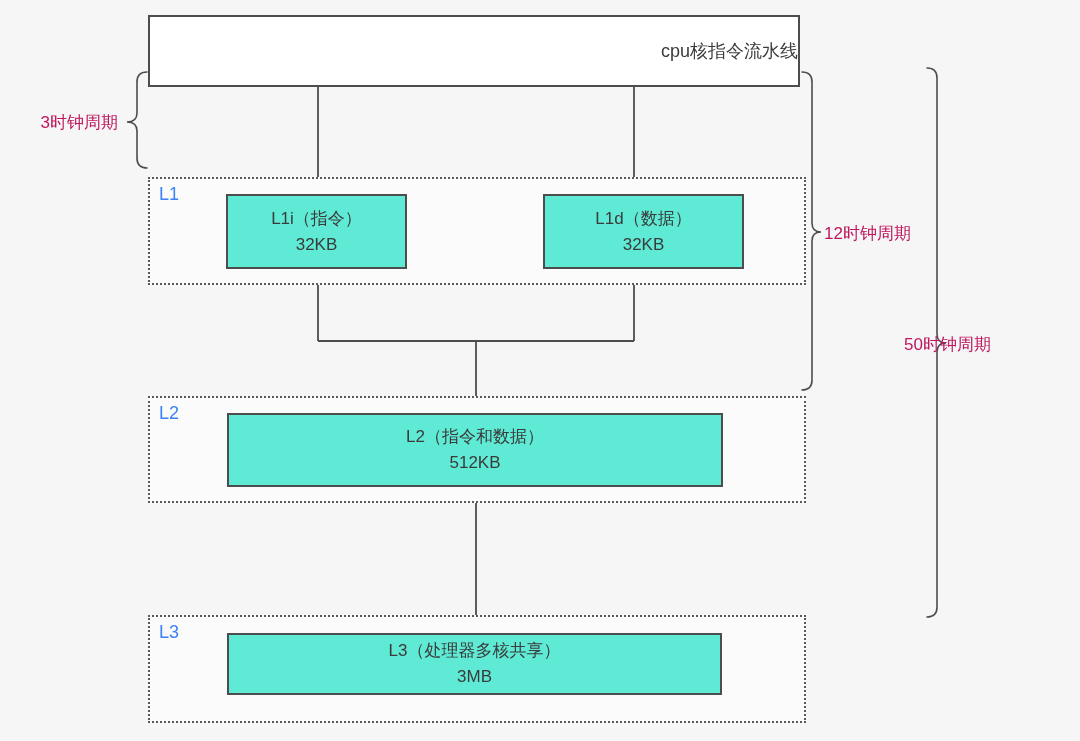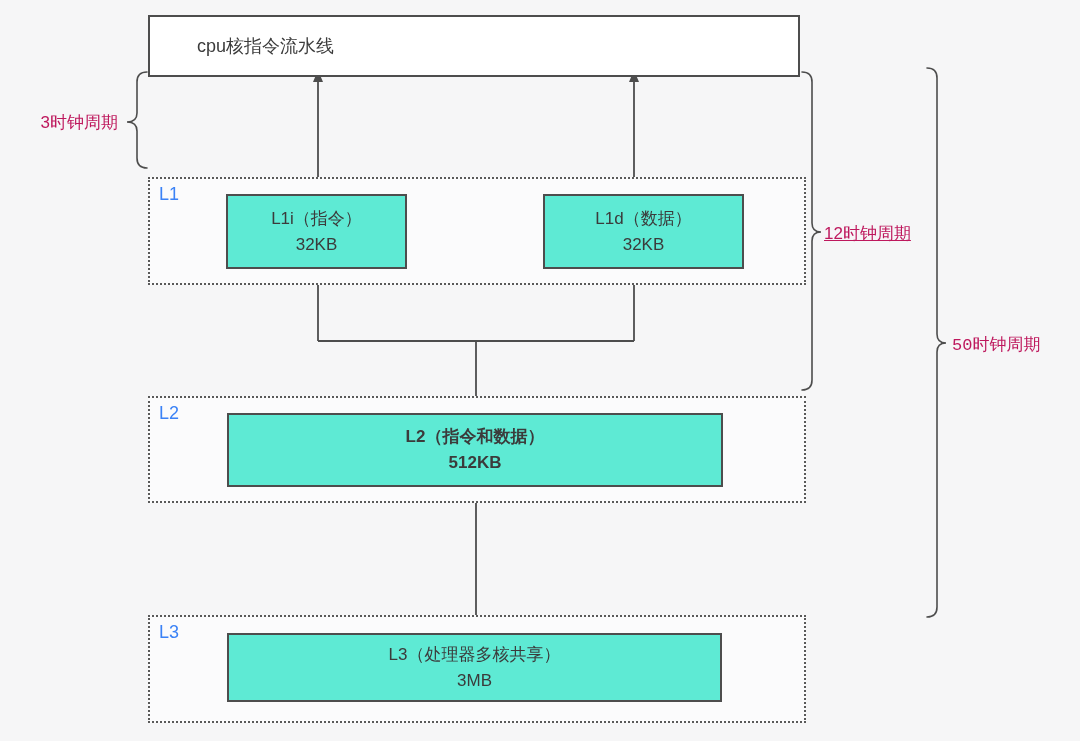--- a/index.html
+++ b/index.html
@@ -37,45 +37,45 @@
     box-sizing:border-box;
   }
   .container-label{
     position:absolute;
     left:9px;top:5px;
     font-size:18px;
     color:#3b82f6;
   }
   .cpu-box{
     position:absolute;
-    left:148px;top:15px;width:652px;height:62px;
+    left:148px;top:15px;width:652px;height:72px;
     background:#ffffff;
     border:2px solid #4d4d4d;
     box-sizing:border-box;
-    display:flex;align-items:center;justify-content:flex-start;
+    display:flex;align-items:center;justify-content:flex-end;
     font-size:18px;
     color:#3b3b3b;
     padding-left:47px;
   }
   .l1-container{left:148px;top:177px;width:658px;height:108px;}
   .box-l1i{left:226px;top:194px;width:181px;height:75px;}
   .box-l1d{left:543px;top:194px;width:201px;height:75px;}
   .l2-container{left:148px;top:396px;width:658px;height:107px;}
-  .box-l2{left:227px;top:413px;width:496px;height:74px;font-weight:bold;}
+  .box-l2{left:227px;top:413px;width:496px;height:74px;}
   .l3-container{left:148px;top:615px;width:658px;height:108px;}
-  .box-l3{left:227px;top:633px;width:495px;height:69px;}
+  .box-l3{left:227px;top:633px;width:495px;height:62px;}
   .latency-label{
     position:absolute;
     font-size:17px;
     color:#be185d;
     white-space:nowrap;
   }
   .label-l1{left:18px;top:111px;width:100px;text-align:right;}
-  .label-l2{left:824px;top:222px;text-decoration:underline;}
-  .label-l3{left:952px;top:333px;font-family:Liberation Mono, monospace;}
+  .label-l2{left:824px;top:222px;}
+  .label-l3{left:904px;top:333px;}
 </style>
 </head>
 <body>
 
 <div class="canvas">
 
   <svg class="arrow-layer" width="1080" height="741" viewBox="0 0 1080 741">
     <g stroke="#4d4d4d" stroke-width="1.8" fill="#4d4d4d">
 
       <g>

